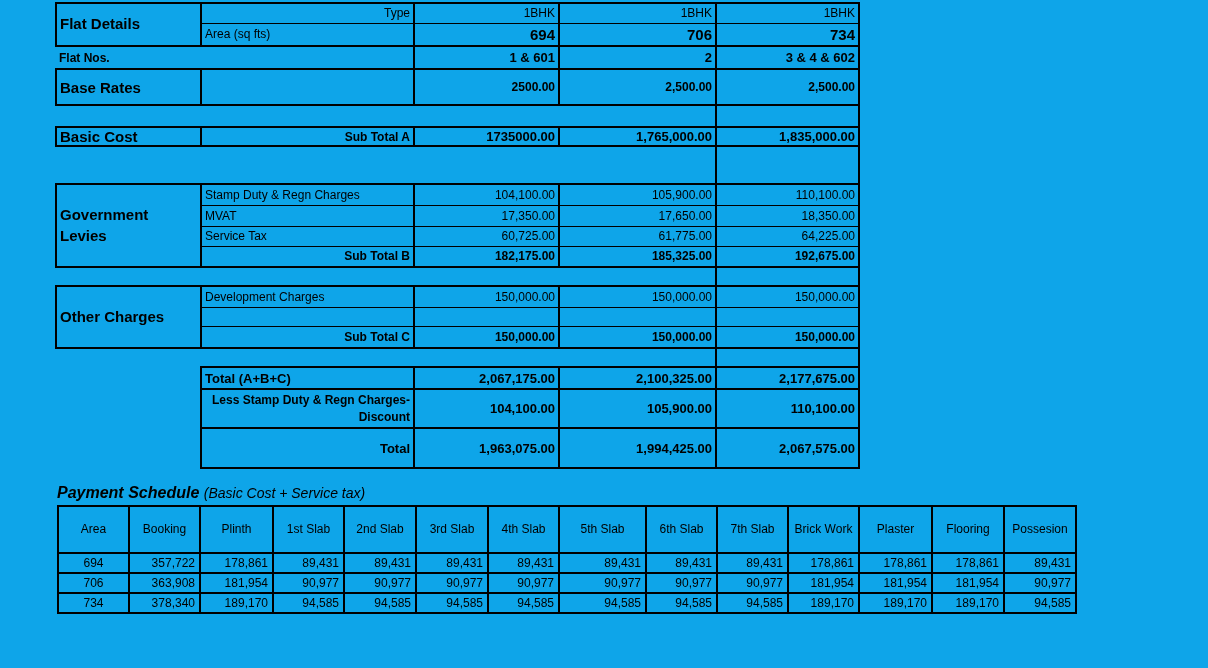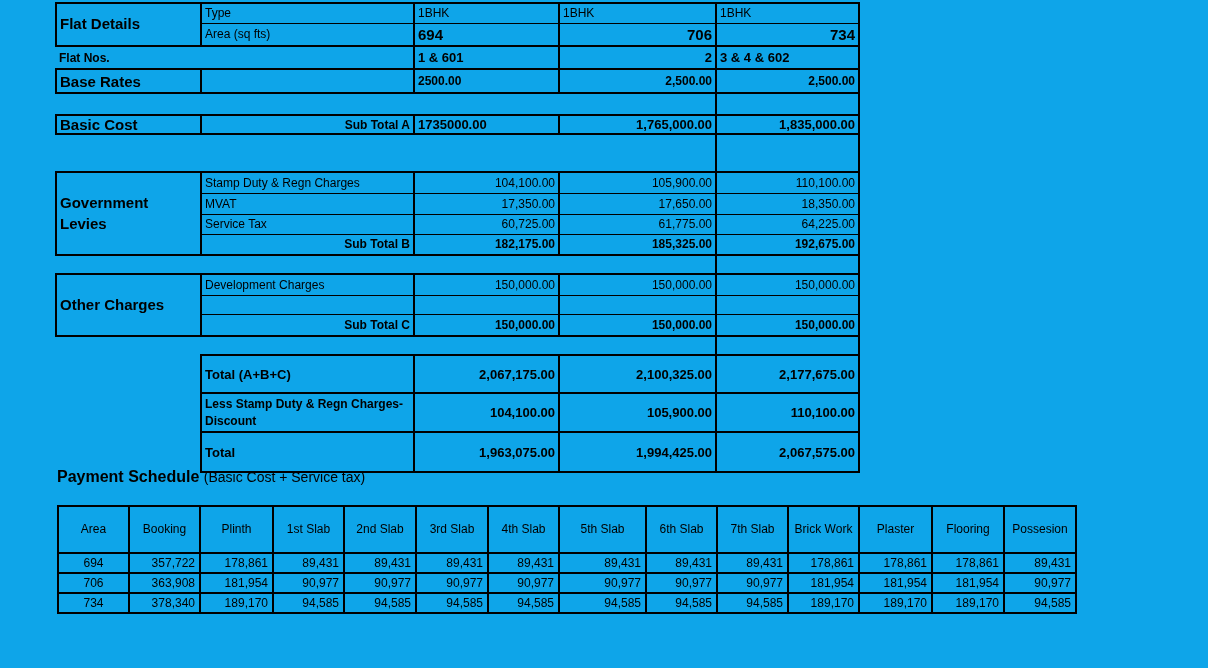--- a/index.html
+++ b/index.html
@@ -5,32 +5,32 @@
   html,body{margin:0;padding:0;background:#fff;}
   .canvas{position:relative;width:1208px;height:668px;background:#0ea5e9;overflow:hidden;
           font-family:"Liberation Sans",sans-serif;color:#000;}
   table{border-collapse:collapse;table-layout:fixed;}
   td{font-family:"Liberation Sans",sans-serif;font-size:12px;color:#000;padding:0 3px;
      vertical-align:middle;white-space:nowrap;overflow:hidden;}
   
   .BT{border-top:2px solid #000}.BB{border-bottom:2px solid #000}
   .BL{border-left:2px solid #000}.BR{border-right:2px solid #000}.bb{border-bottom:1px solid #000}
   
-  .b{font-weight:bold}.c{text-align:left}.r{text-align:right}
+  .b{font-weight:bold}.c{text-align:right}.r{text-align:right}
   .big{font-size:15px;font-weight:bold}
   .f15{font-size:15px}.f13{font-size:13px}
   .wrap{white-space:normal;line-height:1.35}
   
   #costs{position:absolute;left:55px;top:2px;width:803px;}
   
   #ps{position:absolute;left:57px;top:505px;width:1020px;border:2px solid #000;}
   #ps td{border-right:2px solid #000;border-bottom:2px solid #000;text-align:center;}
   #ps tr.hdr td{white-space:normal;line-height:1.25;}
   #ps td.num{text-align:right;padding-right:4px;}
-  #ps-title{position:absolute;left:57px;top:468px;font-size:16px;}
+  #ps-title{position:absolute;left:57px;top:484px;font-size:16px;font-style:italic;}
   #ps-title .t{font-weight:bold;font-size:16px;}
   #ps-title .s{font-weight:normal;font-size:14px;}
 </style>
 </head>
 <body>
 
 <div class="canvas">
 
   <table id="costs">
     <colgroup>
@@ -57,21 +57,21 @@
       <td class="BR BB r b f15">734</td>
     </tr>
 
     <tr style="height:23px">
       <td class="BR BB b" colspan="2">Flat Nos.</td>
       <td class="BR BB c b f13">1 &amp; 601</td>
       <td class="BR BB r b f13">2</td>
       <td class="BR BB c b f13">3 &amp; 4 &amp; 602</td>
     </tr>
 
-    <tr style="height:24px">
+    <tr style="height:36px">
       <td class="BL BR BB big">Base Rates</td>
       <td class="BR BB"></td>
       <td class="BR BB c b">2500.00</td>
       <td class="BR BB r b">2,500.00</td>
       <td class="BR BB r b">2,500.00</td>
     </tr>
 
     <tr style="height:22px">
       <td></td>
           <td></td>
@@ -151,21 +151,21 @@
     </tr>
 
     <tr style="height:19px">
       <td></td>
           <td></td>
       <td></td>
           <td></td>
       <td class="BL BR"></td>
     </tr>
 
-    <tr style="height:38px">
+    <tr style="height:22px">
       <td></td>
       <td class="BT BL BR BB b f13">Total (A+B+C)</td>
       <td class="BT BR BB r b f13">2,067,175.00</td>
       <td class="BT BR BB r b f13">2,100,325.00</td>
       <td class="BT BR BB r b f13">2,177,675.00</td>
     </tr>
     <tr style="height:39px">
       <td></td>
       <td class="BL BR BB c b wrap">Less Stamp Duty &amp; Regn Charges-Discount</td>
       <td class="BR BB r b f13">104,100.00</td>

